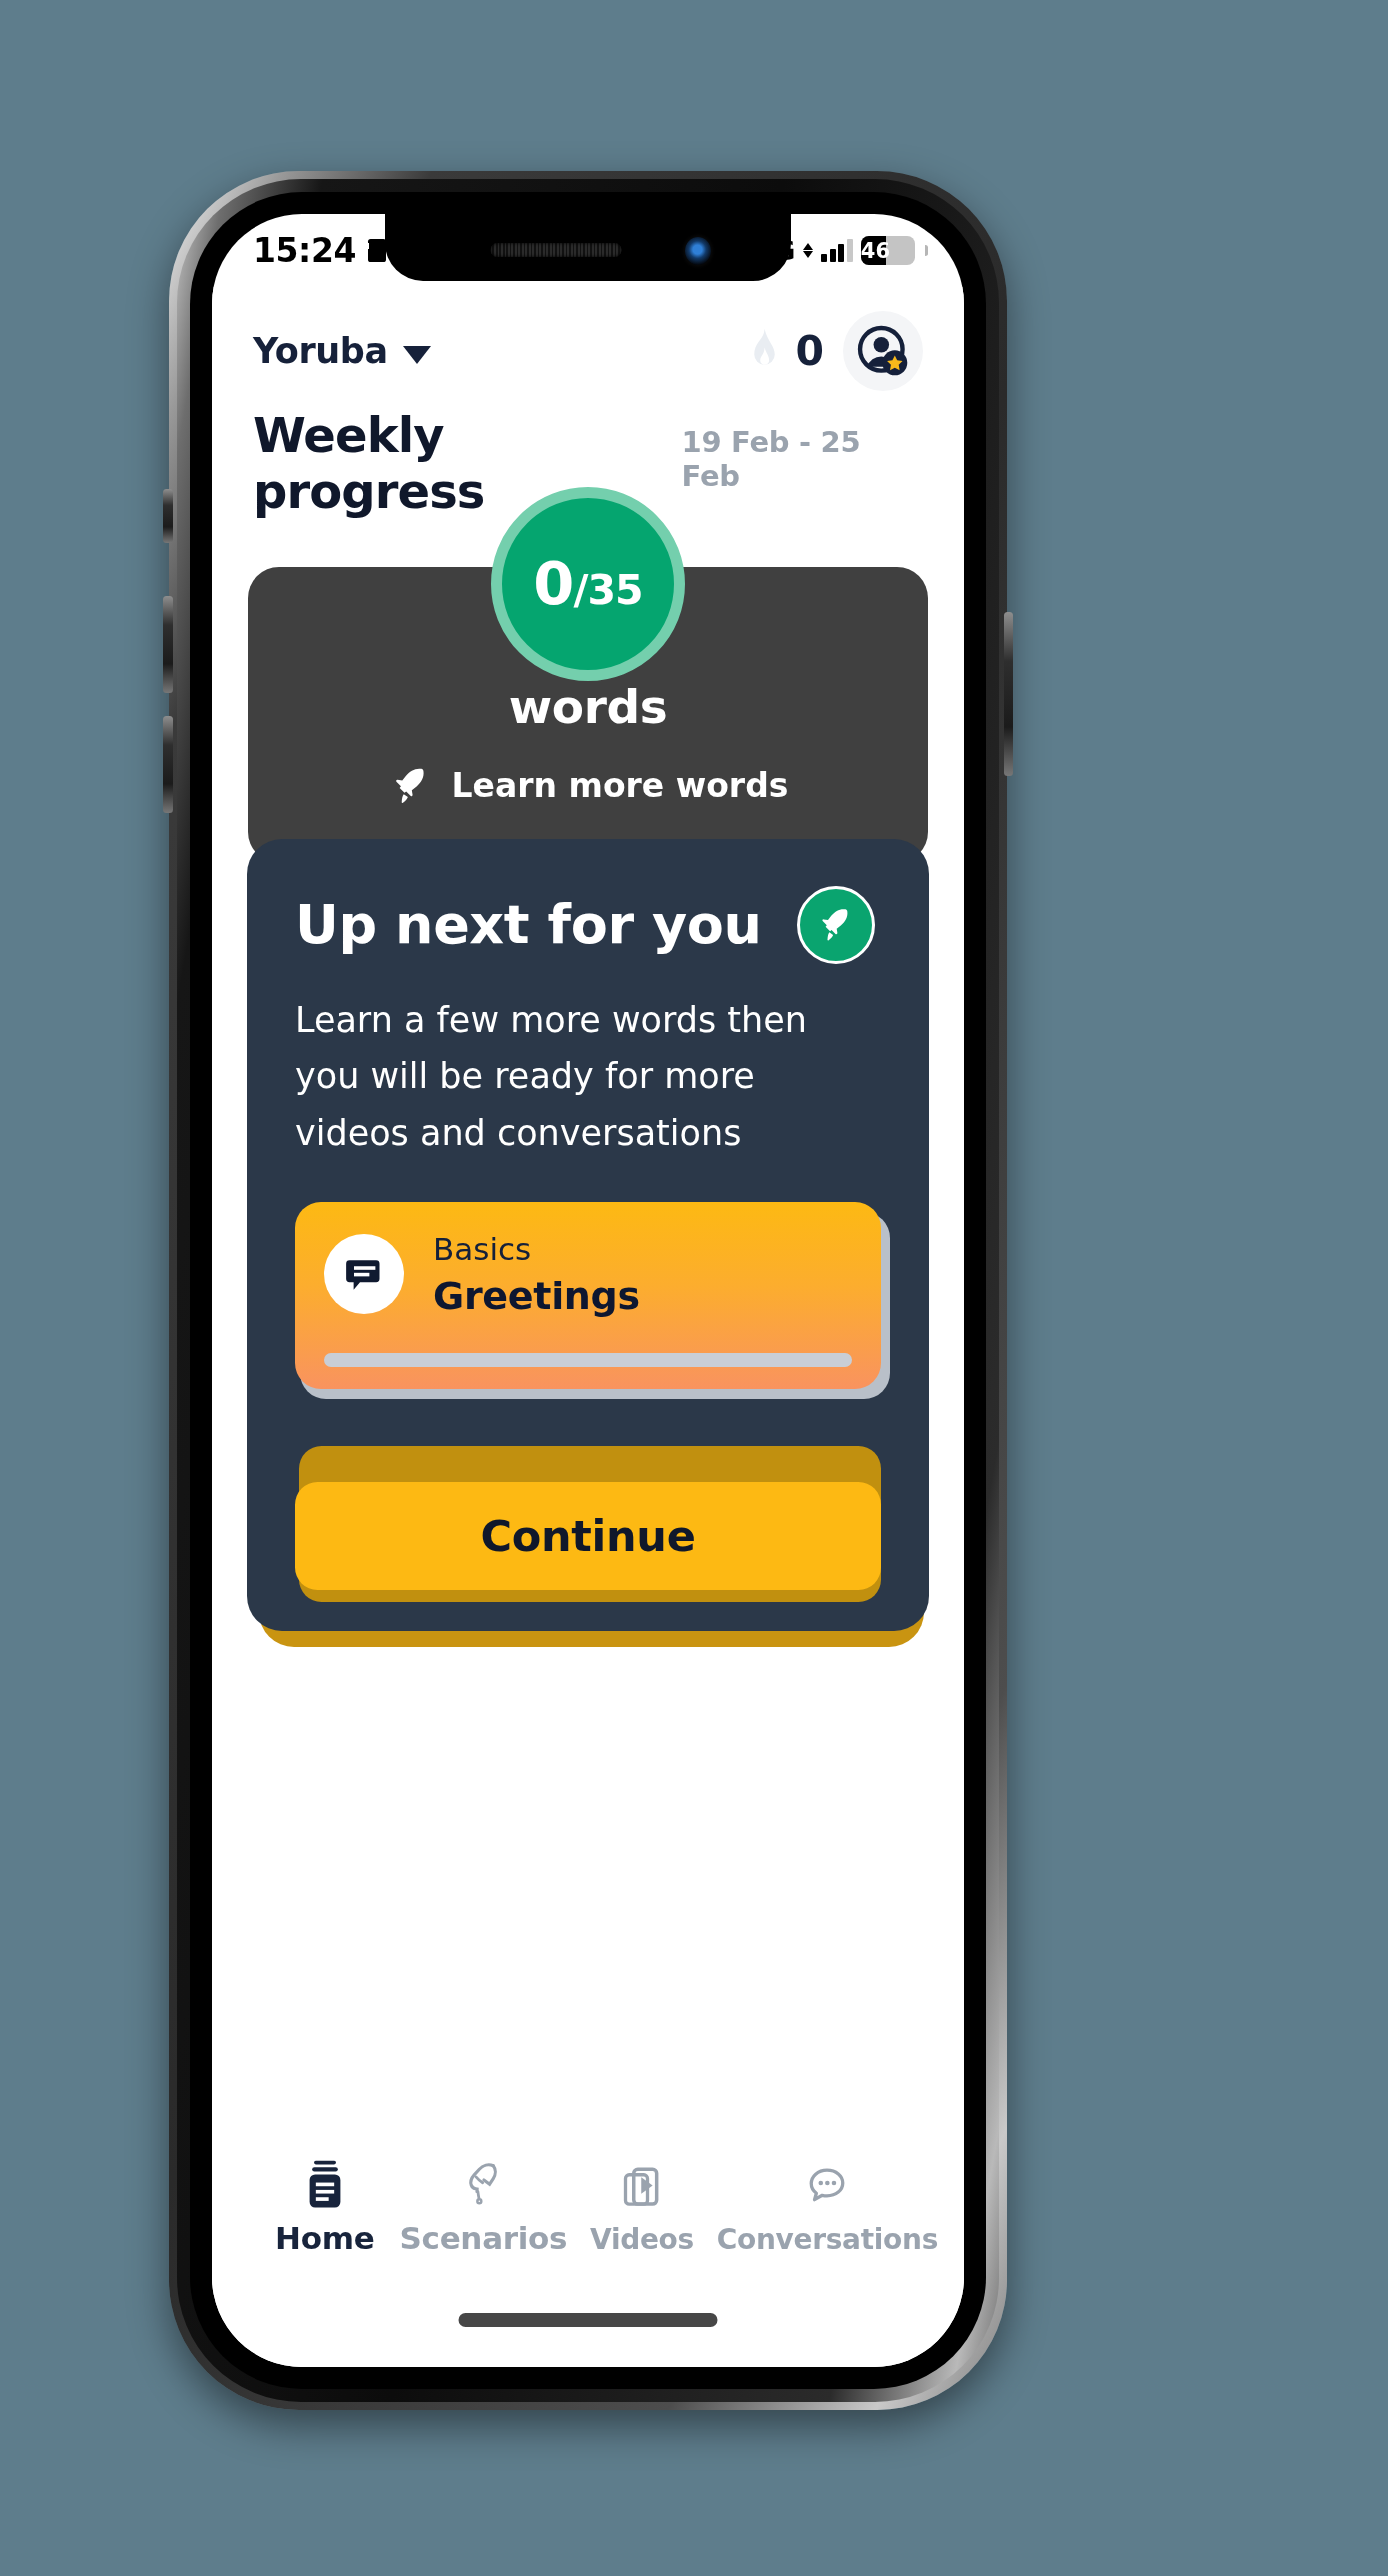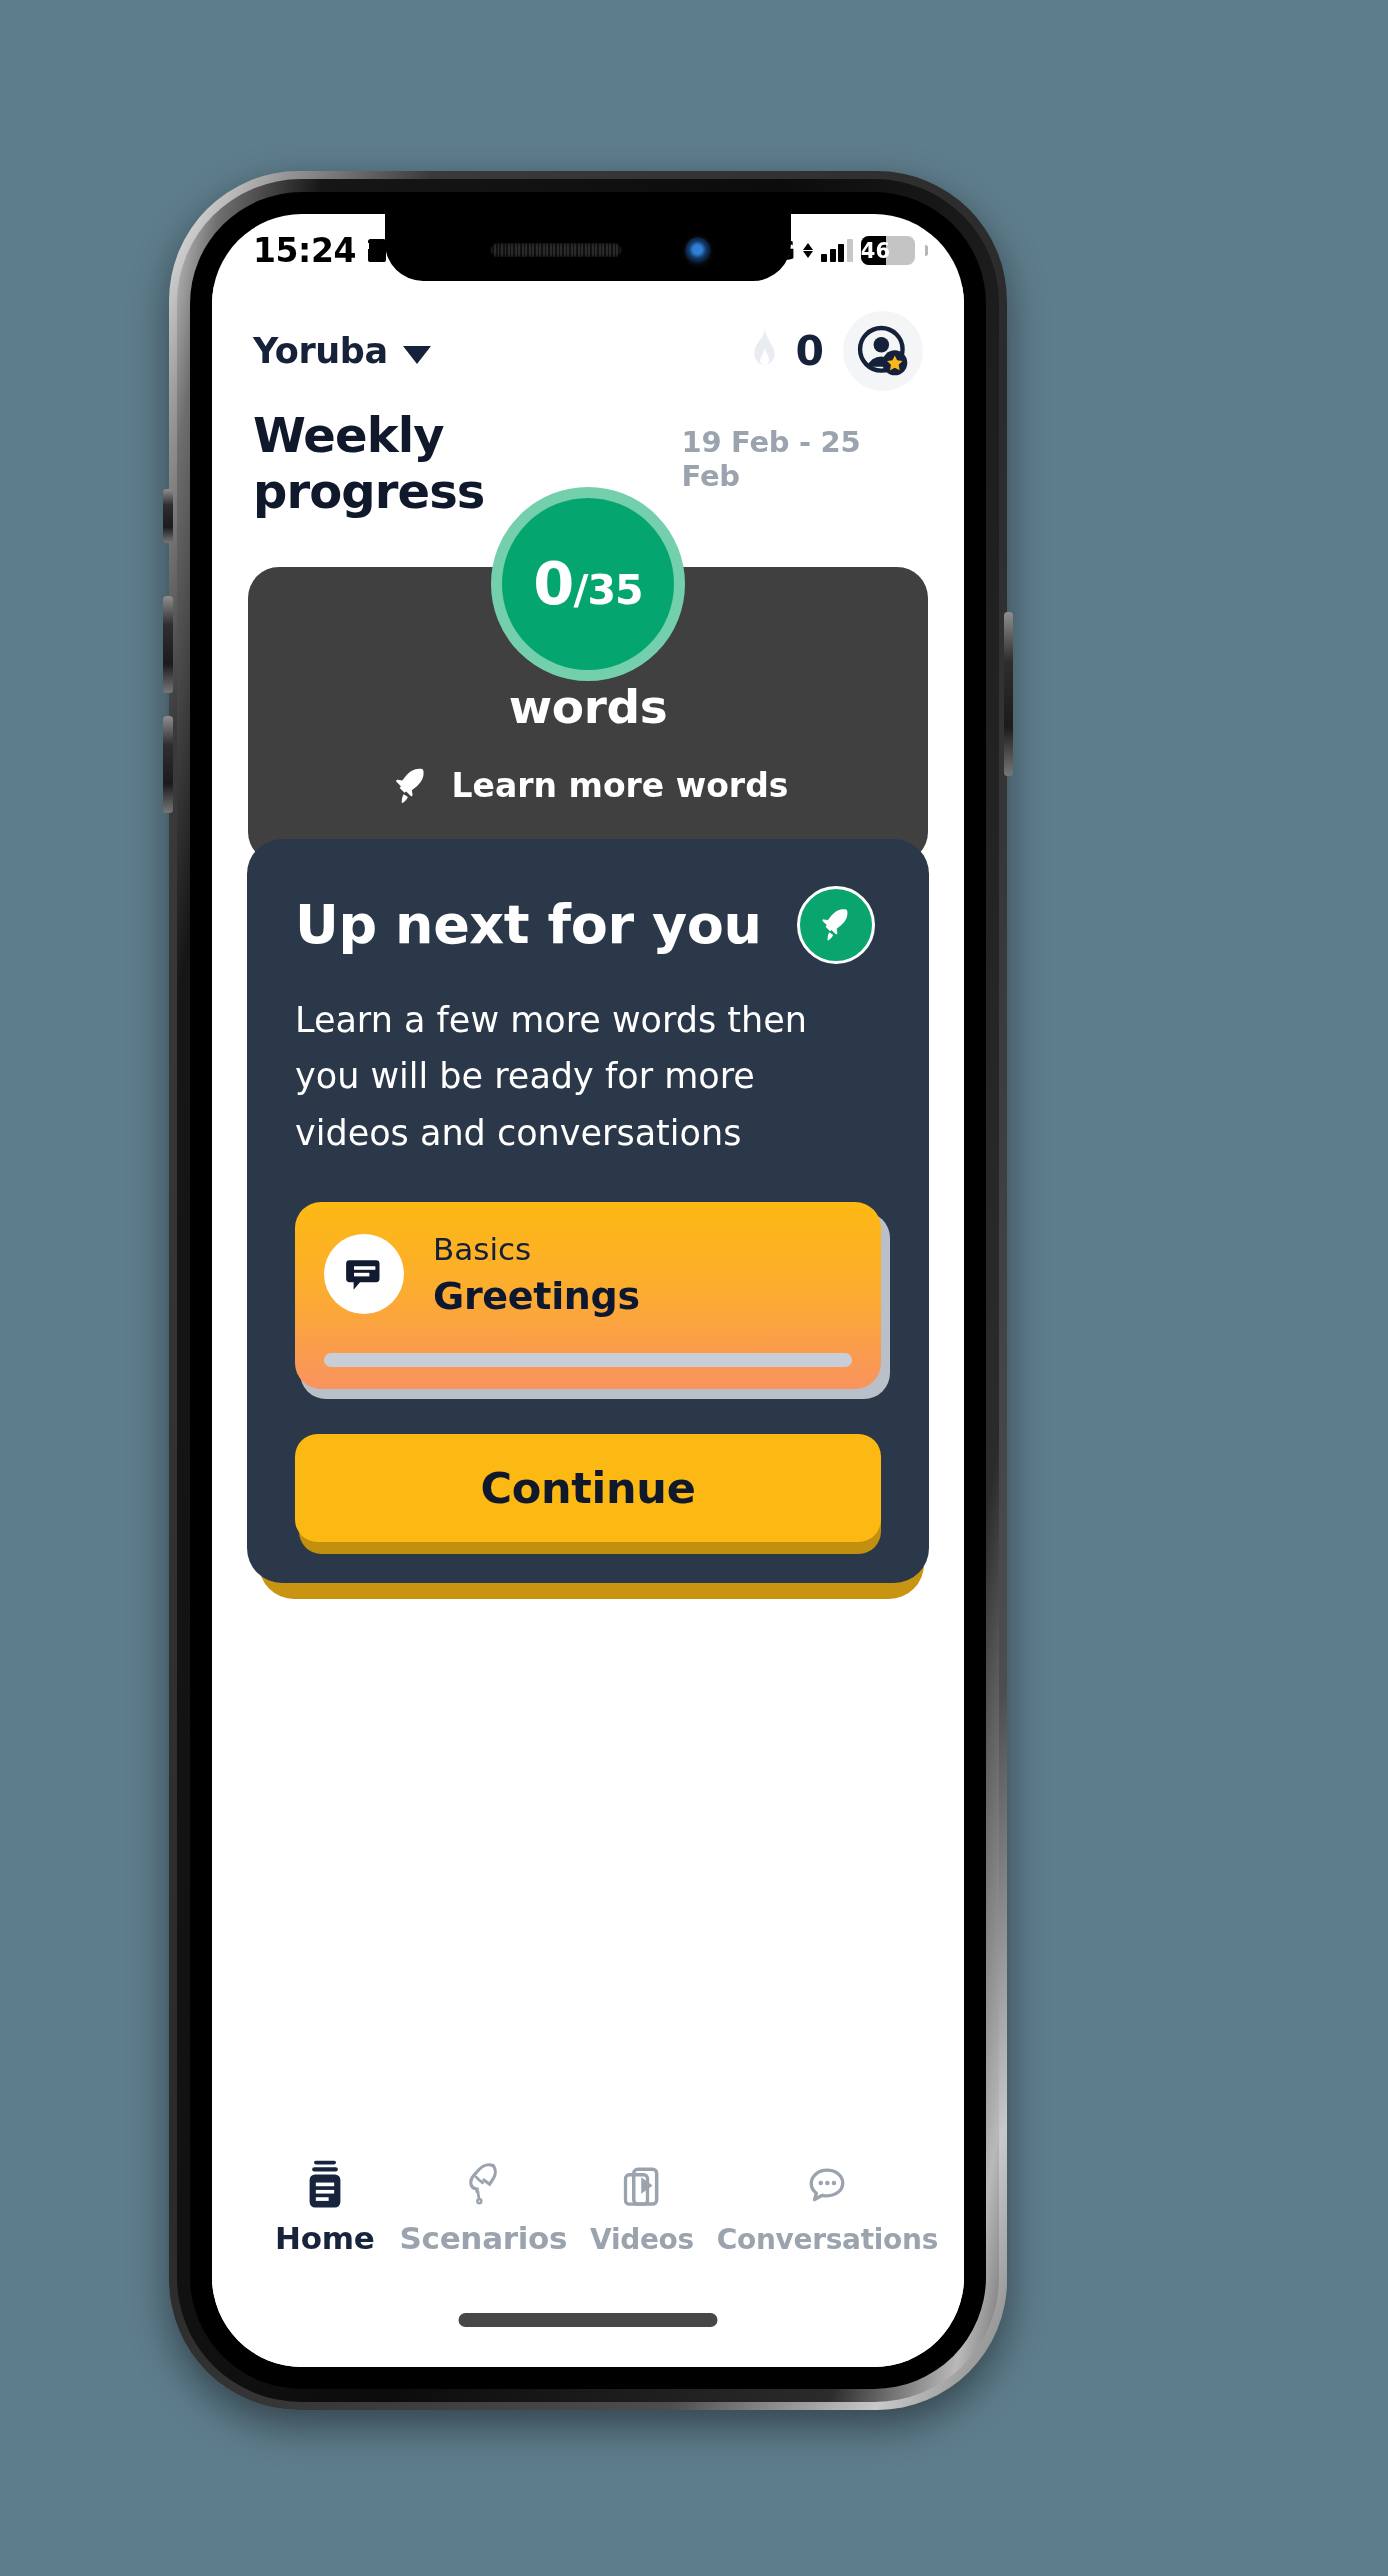--- a/index.html
+++ b/index.html
@@ -416,20 +416,21 @@
     border: none;
     width: 100%;
     border-radius: 22.5px;
     padding: 29px 0;
     font-family: "DejaVu Sans", sans-serif;
     font-size: 43px;
     font-weight: 700;
     color: #10182b;
     letter-spacing: -0.3px;
     cursor: pointer;
+    margin-top: 48px;
   }
 
   
   .bottom-nav {
     position: absolute;
     left: 12px; right: 0;
     bottom: 111px;
     display: flex;
     align-items: flex-end;
     padding: 0 26px;

